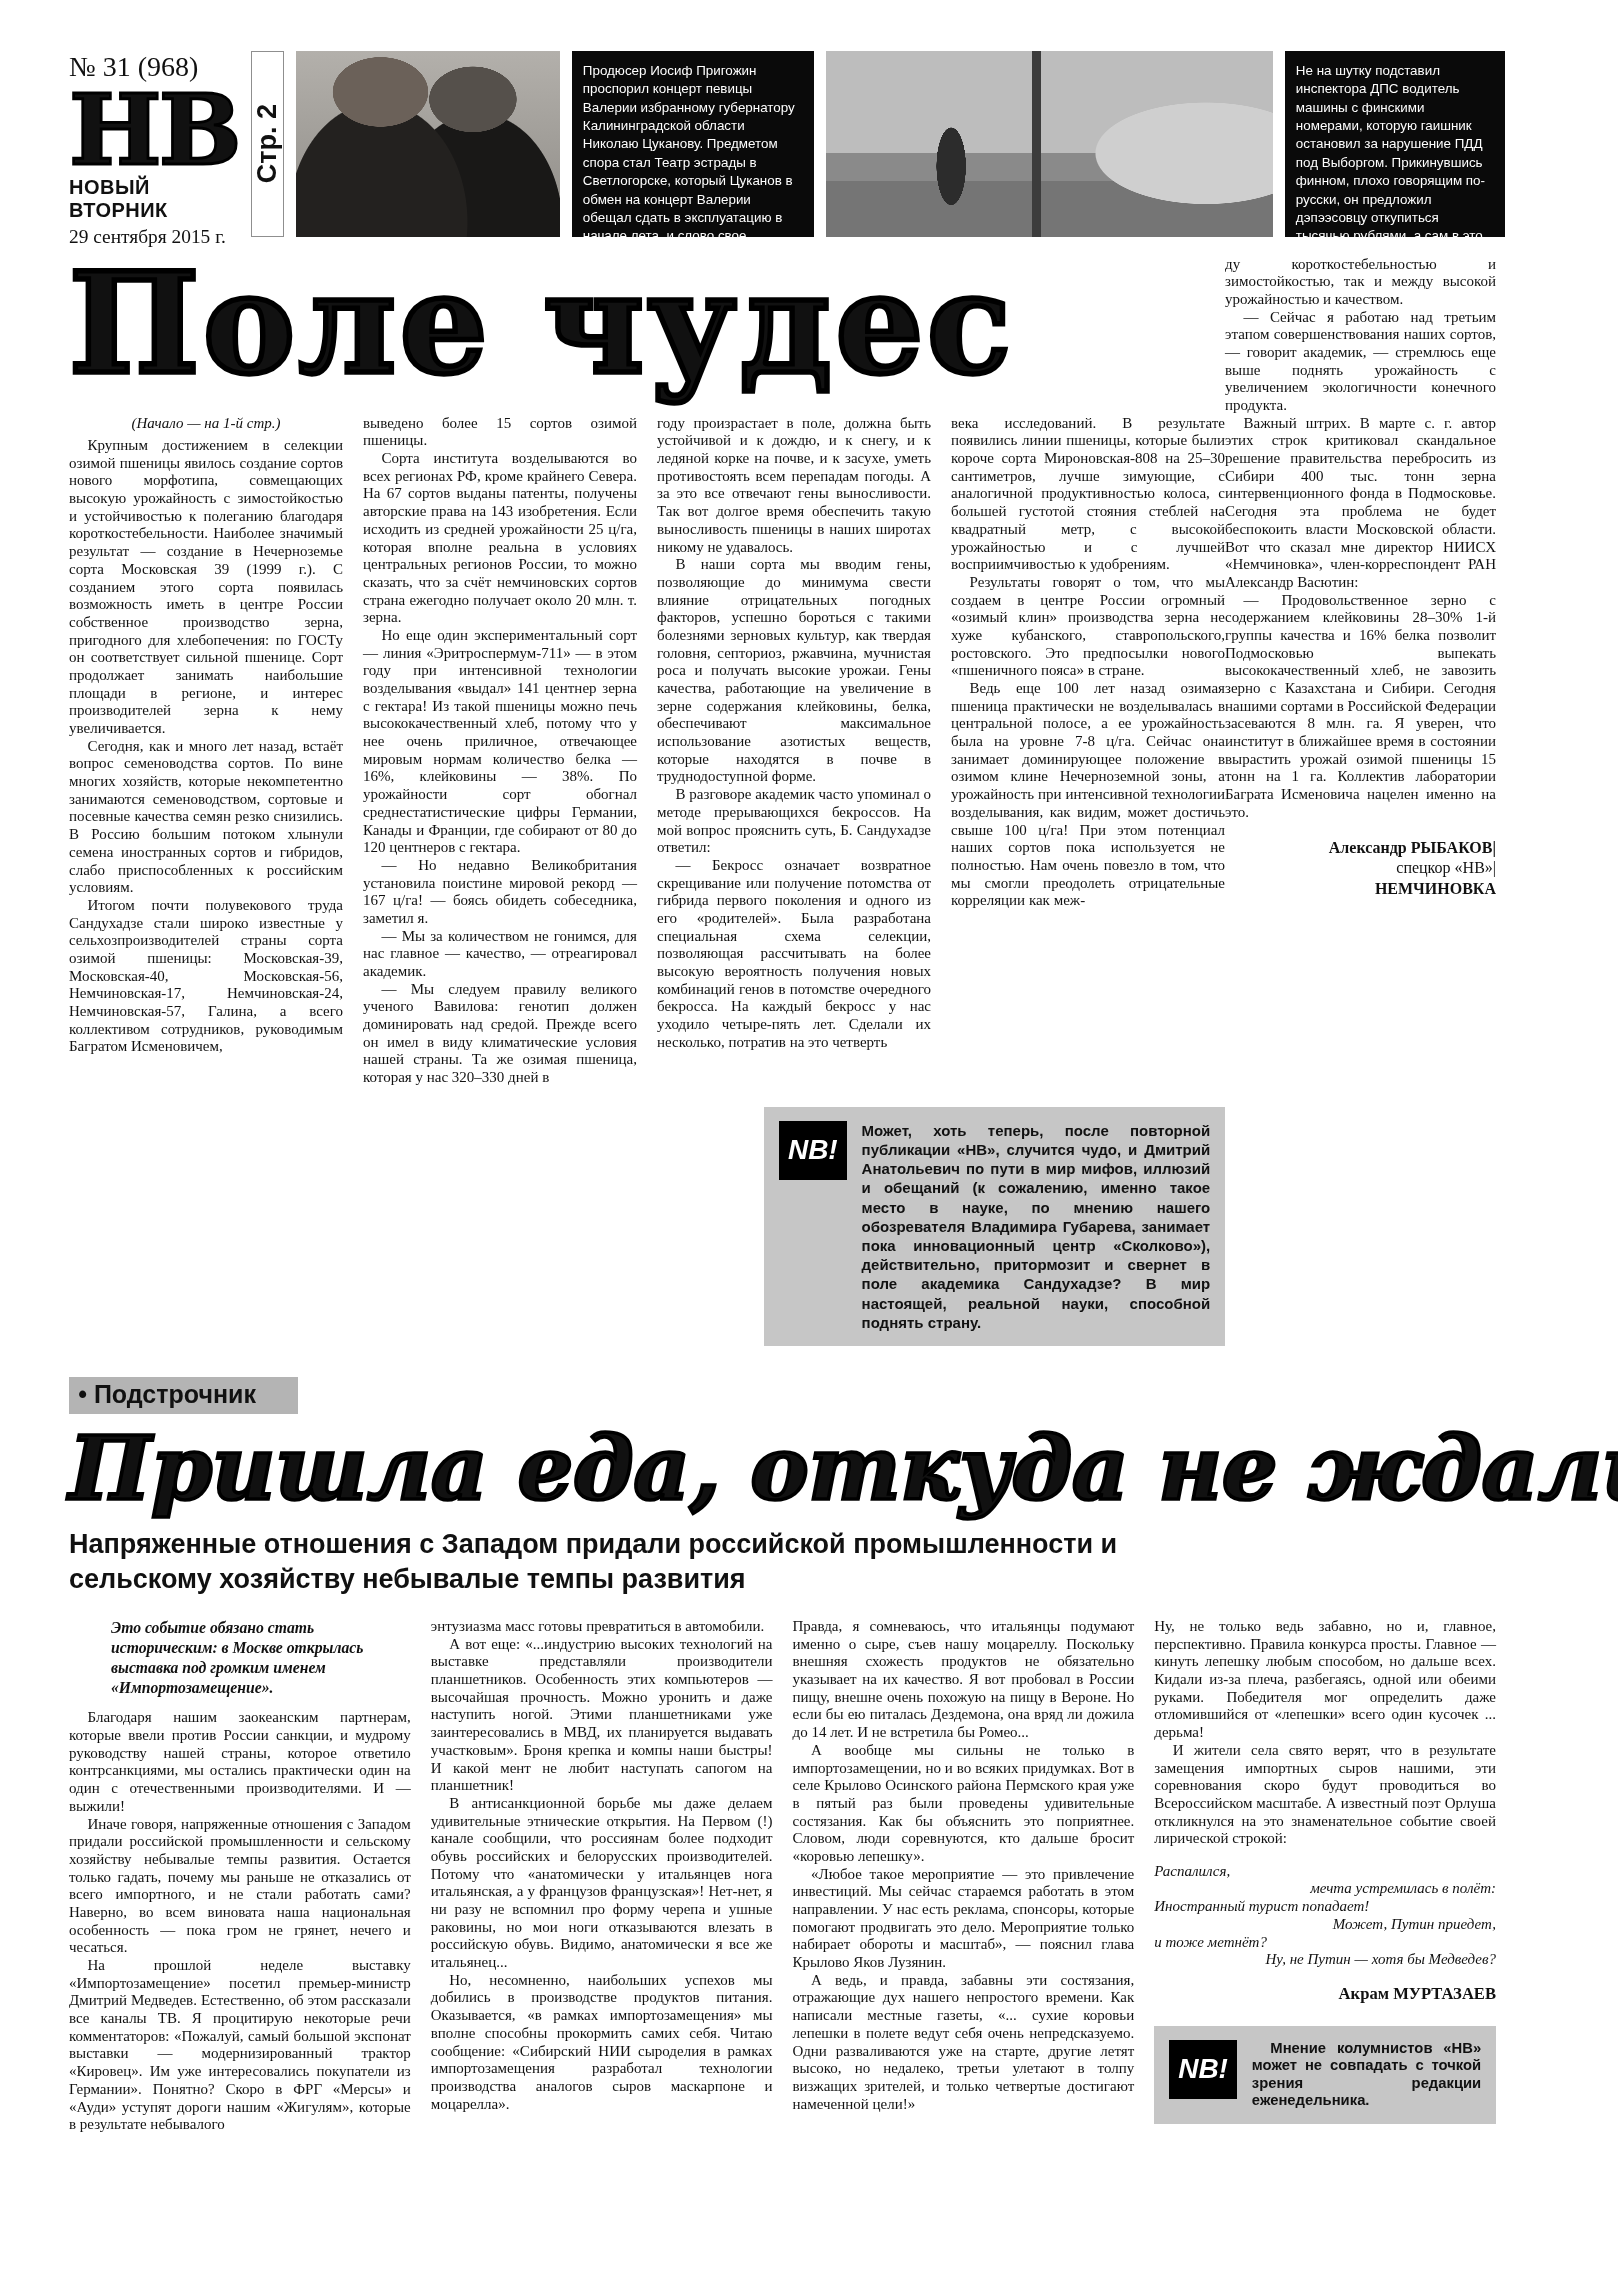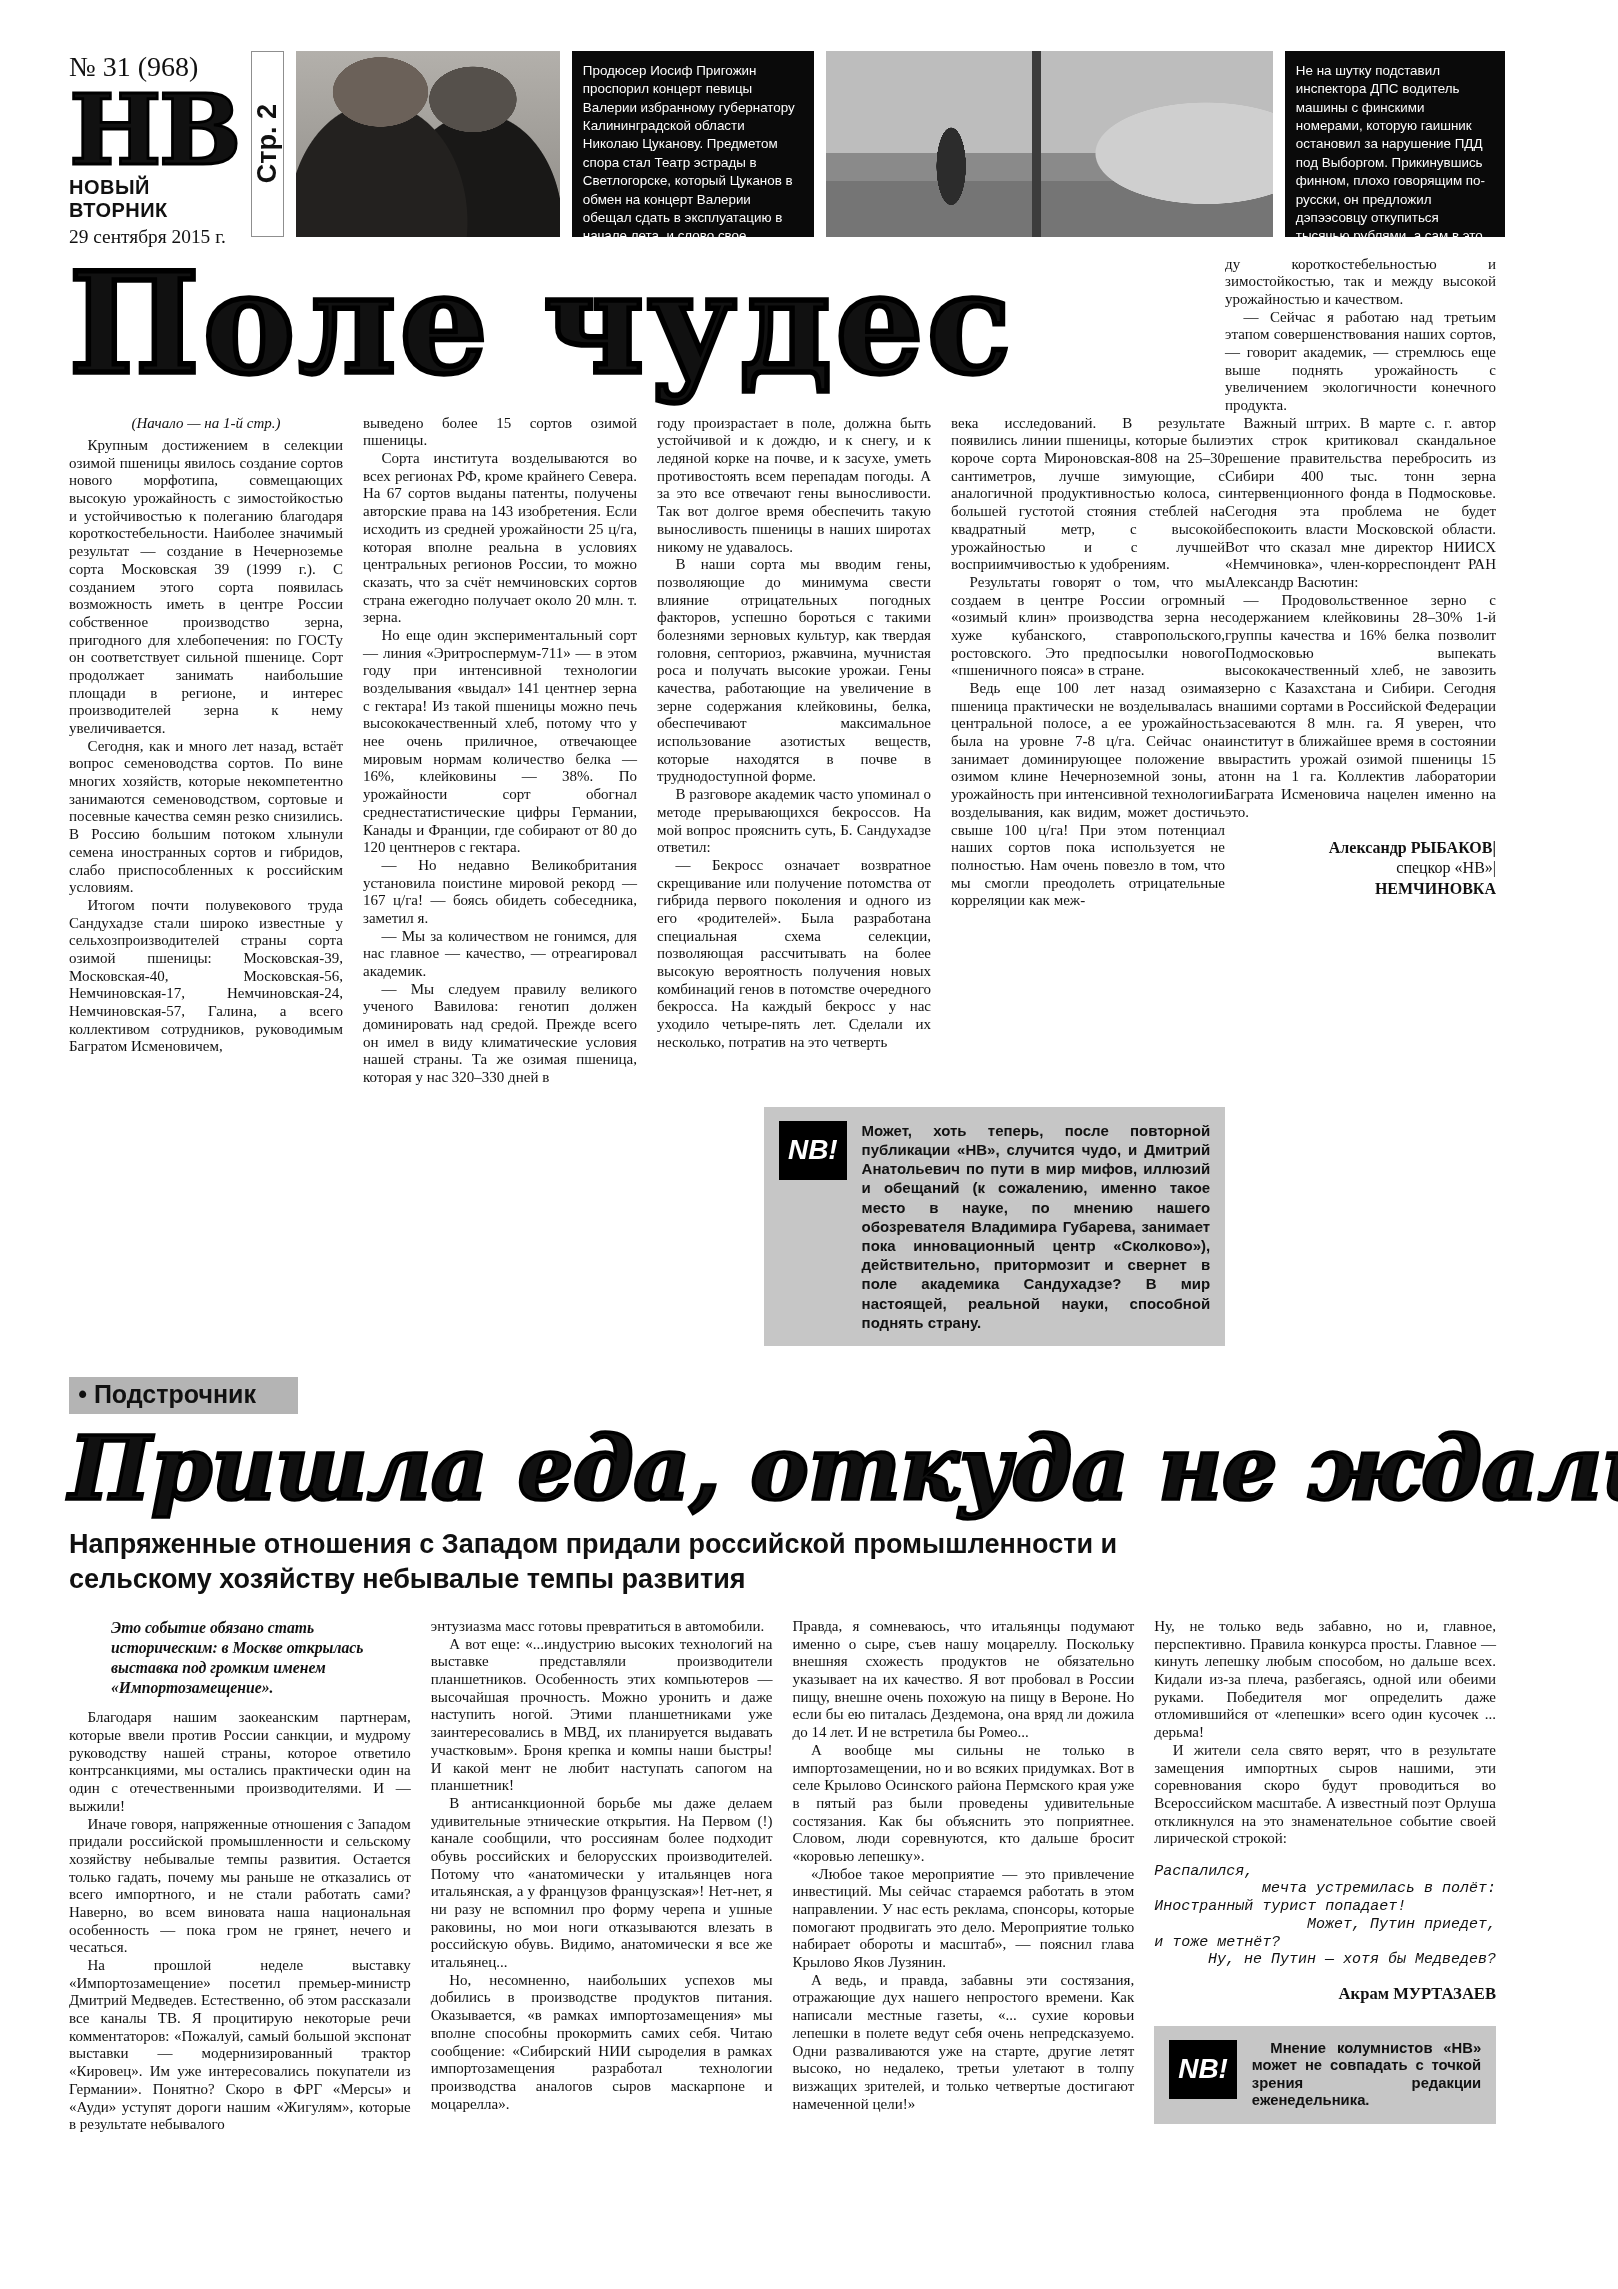--- a/index.html
+++ b/index.html
@@ -63,21 +63,21 @@
   
   .section-label { display:inline-block; background:#b4b4b4; font-family:"Liberation Sans", sans-serif;
                    font-weight:bold; font-size:25px; padding:2.8px 42px 5.5px 9.2px; margin-top:31px; }
   .headline2 { font-family:"DejaVu Serif", serif; font-weight:bold; font-style:italic; font-size:87px;
                line-height:1.02; -webkit-text-stroke:3.7px #000; white-space:nowrap; margin:11px 0 13px; }
   .subhead { font-family:"Liberation Sans", sans-serif; font-weight:bold; font-size:27px; line-height:1.28;
              max-width:1089px; margin-bottom:22px; }
   .a2-cols { display:flex; gap:20px; }
   .col .lead { font-weight:bold; font-style:italic; text-indent:0; padding-left:42px; margin-bottom:11px;
                font-size:15.7px; line-height:1.28; text-align:left; }
-  .poem { margin:14.8px 0 5.5px; font-style:italic;font-family:Liberation Mono, monospace; }
+  .poem { margin:14.8px 0 5.5px; font-style:italic; }
   .poem p { text-indent:0; text-align:left; }
   .poem p:nth-child(even) { text-align:right; }
   .byline2 { text-align:right; font-weight:bold; font-size:16.6px; margin:14.8px 0 22px; }
   .nb2 { margin-top:5.5px; }
   .nb2 .nb-text { font-size:14.8px; }
 </style>
 </head>
 <body>
 
 <div class="page">

